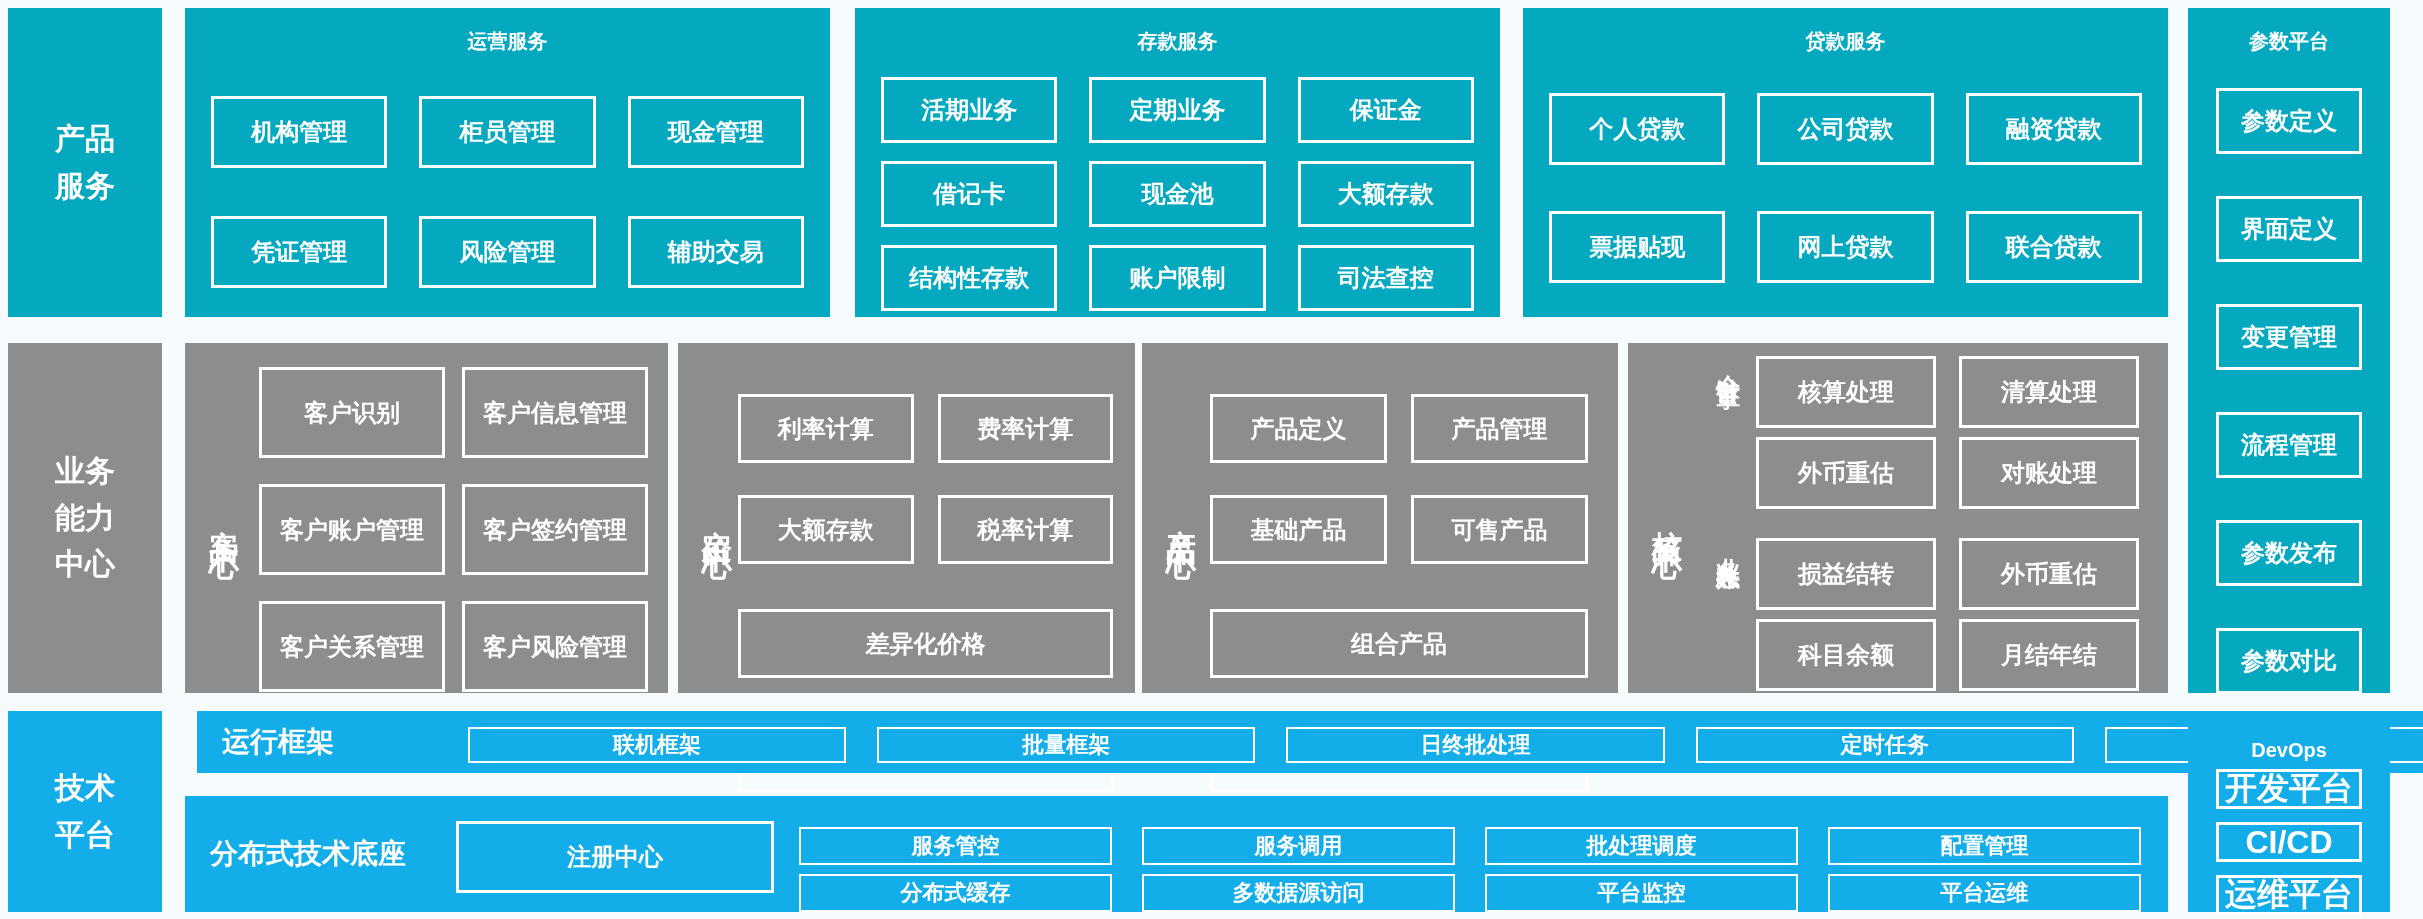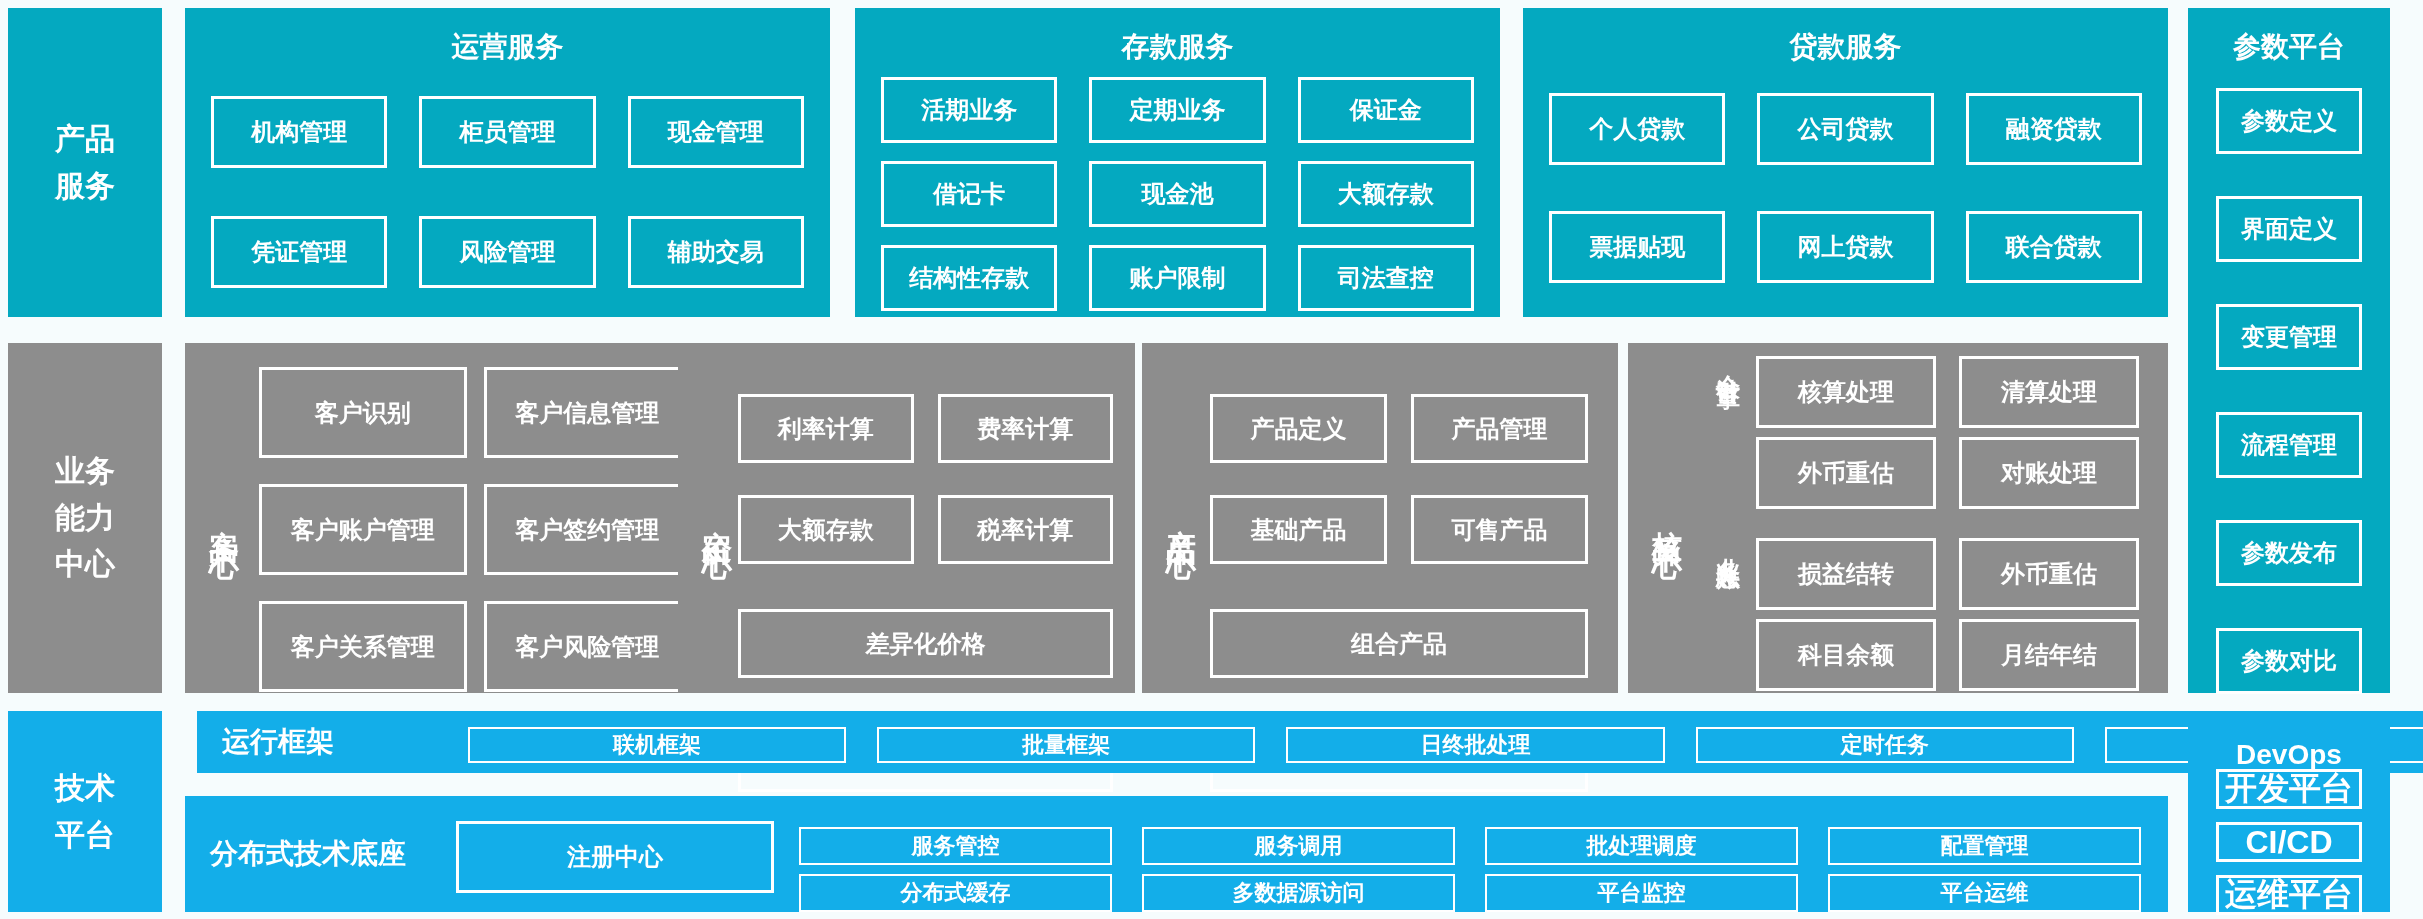--- a/index.html
+++ b/index.html
@@ -19,21 +19,21 @@
 
   
   .side-label{display:flex;align-items:center;justify-content:center;text-align:center;}
   .side-label .txt{font-size:30px;line-height:1.55;width:68px;word-break:break-all;}
 
   
   .box{border:3px solid #fff;background:transparent;display:flex;align-items:center;justify-content:center;
        font-size:24px;font-weight:bold;text-align:center;white-space:nowrap;}
   .box.sm{border-width:2px;font-size:22px;}
 
-  .sec-title{text-align:center;font-size:28px;padding-top:20px;}
+  .sec-title{text-align:center;font-size:20px;padding-top:20px;}
 
   
   .grid3{position:absolute;left:26px;right:26px;display:grid;grid-template-columns:repeat(3,1fr);column-gap:32px;}
   #sec-ops .grid3{top:88px;row-gap:48px;}     #sec-ops .box{height:66px;}
   #sec-deposit .grid3{top:69px;row-gap:18px;} #sec-deposit .box{height:60px;}
   #sec-loan .grid3{top:85px;row-gap:46px;}    #sec-loan .box{height:66px;}
 
   
   #col-param .stack{position:absolute;left:28px;right:28px;top:80px;display:flex;flex-direction:column;gap:42px;}
   #col-param .box{height:60px;}
@@ -126,21 +126,21 @@
   <div class="stack">
       <div class="box">参数定义</div>
       <div class="box">界面定义</div>
       <div class="box">变更管理</div>
       <div class="box">流程管理</div>
       <div class="box">参数发布</div>
       <div class="box">参数对比</div>
     </div>
 </div>
 
-<div id="sec-customer" class="abs gray" style="left:185px;top:343px;width:483px;height:350px;padding-left:43px;">
+<div id="sec-customer" class="abs gray" style="left:185px;top:343px;width:483px;height:350px;">
   <div class="v-label">客户中心</div>
   <div class="grid2">
       <div class="box">客户识别</div>
       <div class="box">客户信息管理</div>
       <div class="box">客户账户管理</div>
       <div class="box">客户签约管理</div>
       <div class="box">客户关系管理</div>
       <div class="box">客户风险管理</div>
     </div>
 </div>

